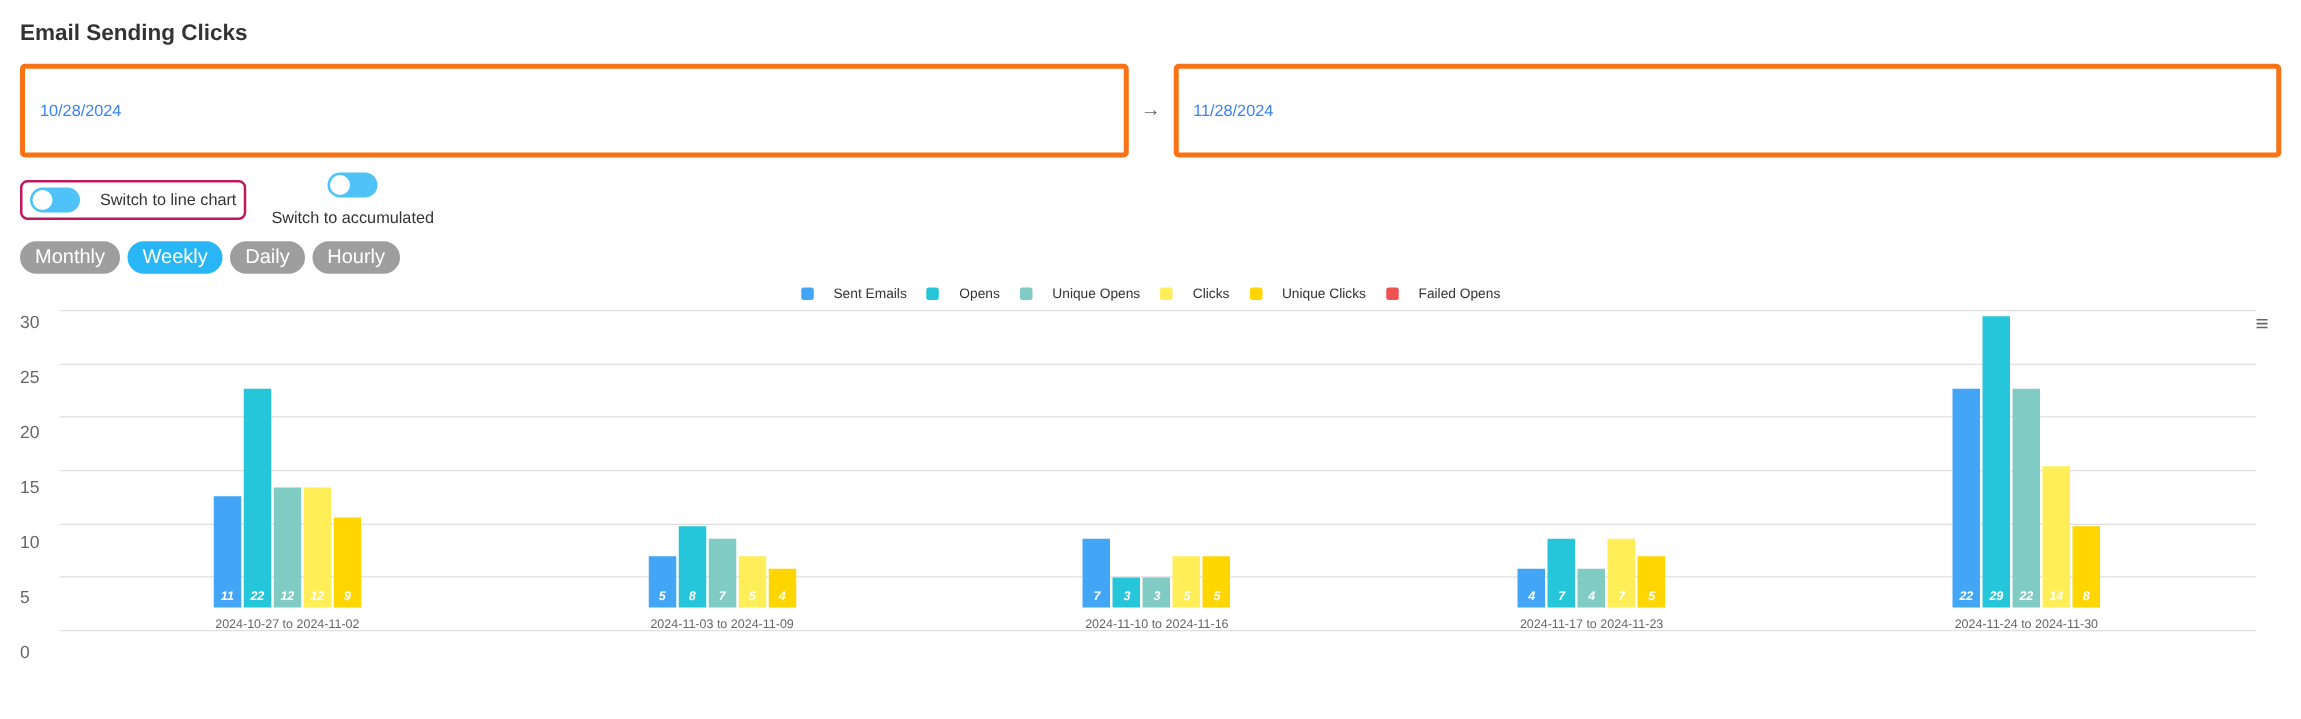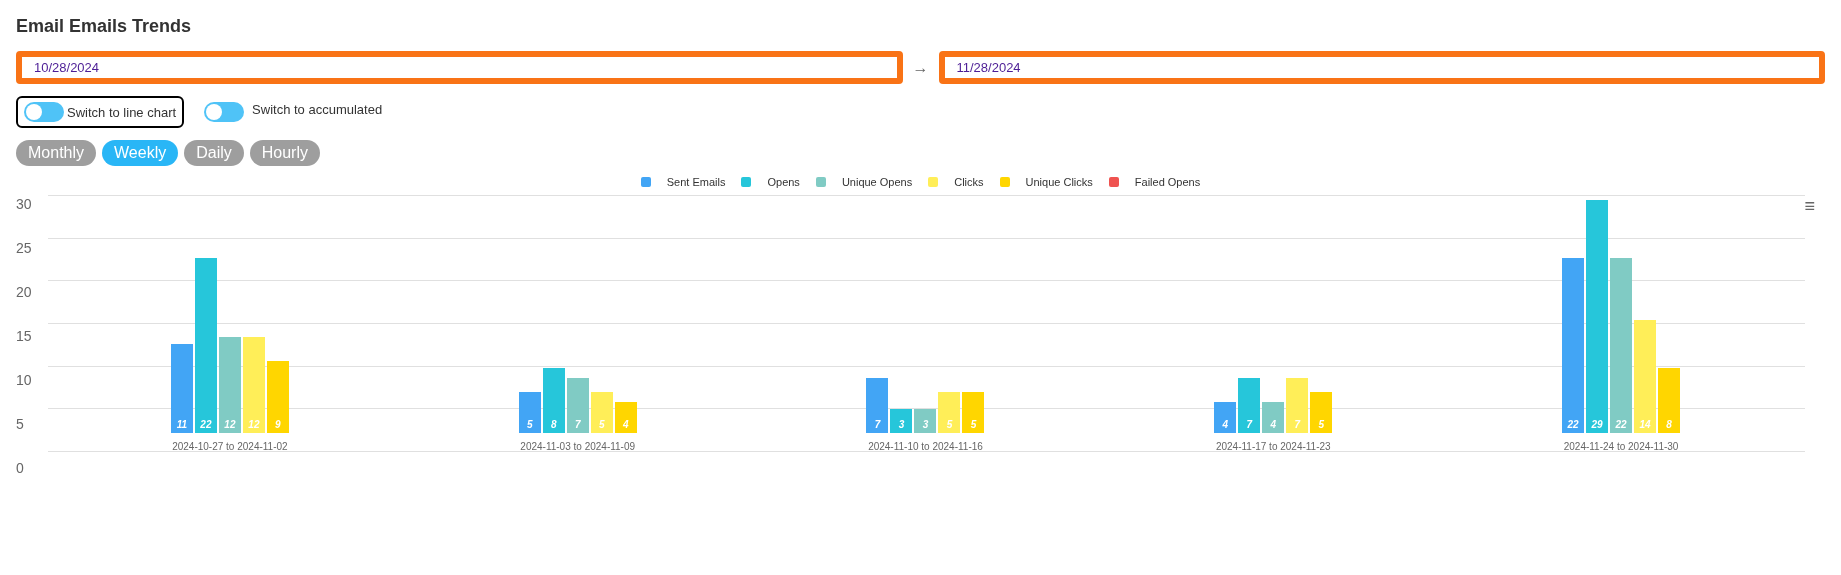--- a/index.html
+++ b/index.html
@@ -2,47 +2,47 @@
 <html><head>
   <meta charset="utf-8">
   <style>
     * { box-sizing: border-box; margin: 0; padding: 0; }
     body { font-family: Arial, sans-serif; background: #fff; color: #333; font-size: 13px; padding: 16px; }
 
     .title { font-size: 18px; font-weight: bold; margin-bottom: 14px; }
 
     .date-row { display: flex; align-items: center; gap: 10px; margin-bottom: 12px; }
     .date-input {
-      flex: 1; border: 6px solid #f97316; border-radius: 4px; padding: 3px 12px;
-      font-size: 13px; color: #4c1d95; outline: none;
+      flex: 1; border: 4px solid #f97316; border-radius: 4px; padding: 26px 12px;
+      font-size: 13px; color: #3b82f6; outline: none;
     }
     .arrow { font-size: 16px; color: #666; }
 
     .controls-row { display: flex; align-items: center; gap: 20px; margin-bottom: 12px; }
-    .toggle-group { display: flex; align-items: flex-start; gap: 8px; }
+    .toggle-group { display: flex; align-items: center; gap: 8px; flex-direction: column; }
 
     
     .toggle {
       position: relative; width: 40px; height: 20px; display: inline-block;
     }
     .toggle input { opacity: 0; width: 0; height: 0; }
     .slider {
       position: absolute; cursor: pointer; top: 0; left: 0; right: 0; bottom: 0;
       background-color: #4fc3f7; border-radius: 20px; transition: .2s;
     }
     .slider:before {
       position: absolute; content: ""; height: 16px; width: 16px;
       left: 2px; bottom: 2px; background-color: white; border-radius: 50%; transition: .2s;
     }
     .toggle input:checked + .slider { background-color: #4fc3f7; }
     .toggle input:checked + .slider:before { transform: translateX(20px); }
     .toggle-label { font-size: 13px; color: #333; }
 
     
-    .toggle-wrapper-highlighted { border: 2px solid #000000; border-radius: 6px; padding: 4px 6px; display: flex; align-items: center; gap: 3px; }
+    .toggle-wrapper-highlighted { border: 2px solid #be185d; border-radius: 6px; padding: 4px 6px; display: flex; align-items: center; gap: 16px; }
 
     .period-btns { display: flex; gap: 6px; margin-bottom: 10px; }
     .period-btn {
       padding: 4px 12px; border-radius: 20px; border: none; cursor: pointer;
       font-size: 16px; background: #9e9e9e; color: #fff;
     }
     .period-btn.active { background: #29b6f6; color: #fff; }
 
     
     .legend { display: flex; align-items: center; gap: 16px; justify-content: center; margin-bottom: 8px; font-size: 11px; }
@@ -65,21 +65,21 @@
     .bar { position: relative; display: flex; align-items: flex-end; justify-content: center; min-width: 18px; cursor: pointer; }
     .bar-label { position: absolute; font-size: 10px; color: #fff; font-weight: bold; bottom: 3px; width: 100%; text-align: center; }
     .group-label { font-size: 10px; color: #666; margin-top: 6px; white-space: nowrap; }
 
     
     .hamburger { position: absolute; right: 10px; top: 0; cursor: pointer; font-size: 18px; color: #666; }
   </style>
 </head>
 <body>
 
-<h1 class="title">Email Emails Trends</h1>
+<h1 class="title">Email Sending Clicks</h1>
 
 <div class="date-row">
   <input class="date-input" type="text" value="10/28/2024" style="">
   <span class="arrow">→</span>
   <input class="date-input" type="text" value="11/28/2024" style="">
 </div>
 
 <div class="controls-row">
   <div class="toggle-wrapper-highlighted">
     <label class="toggle">

